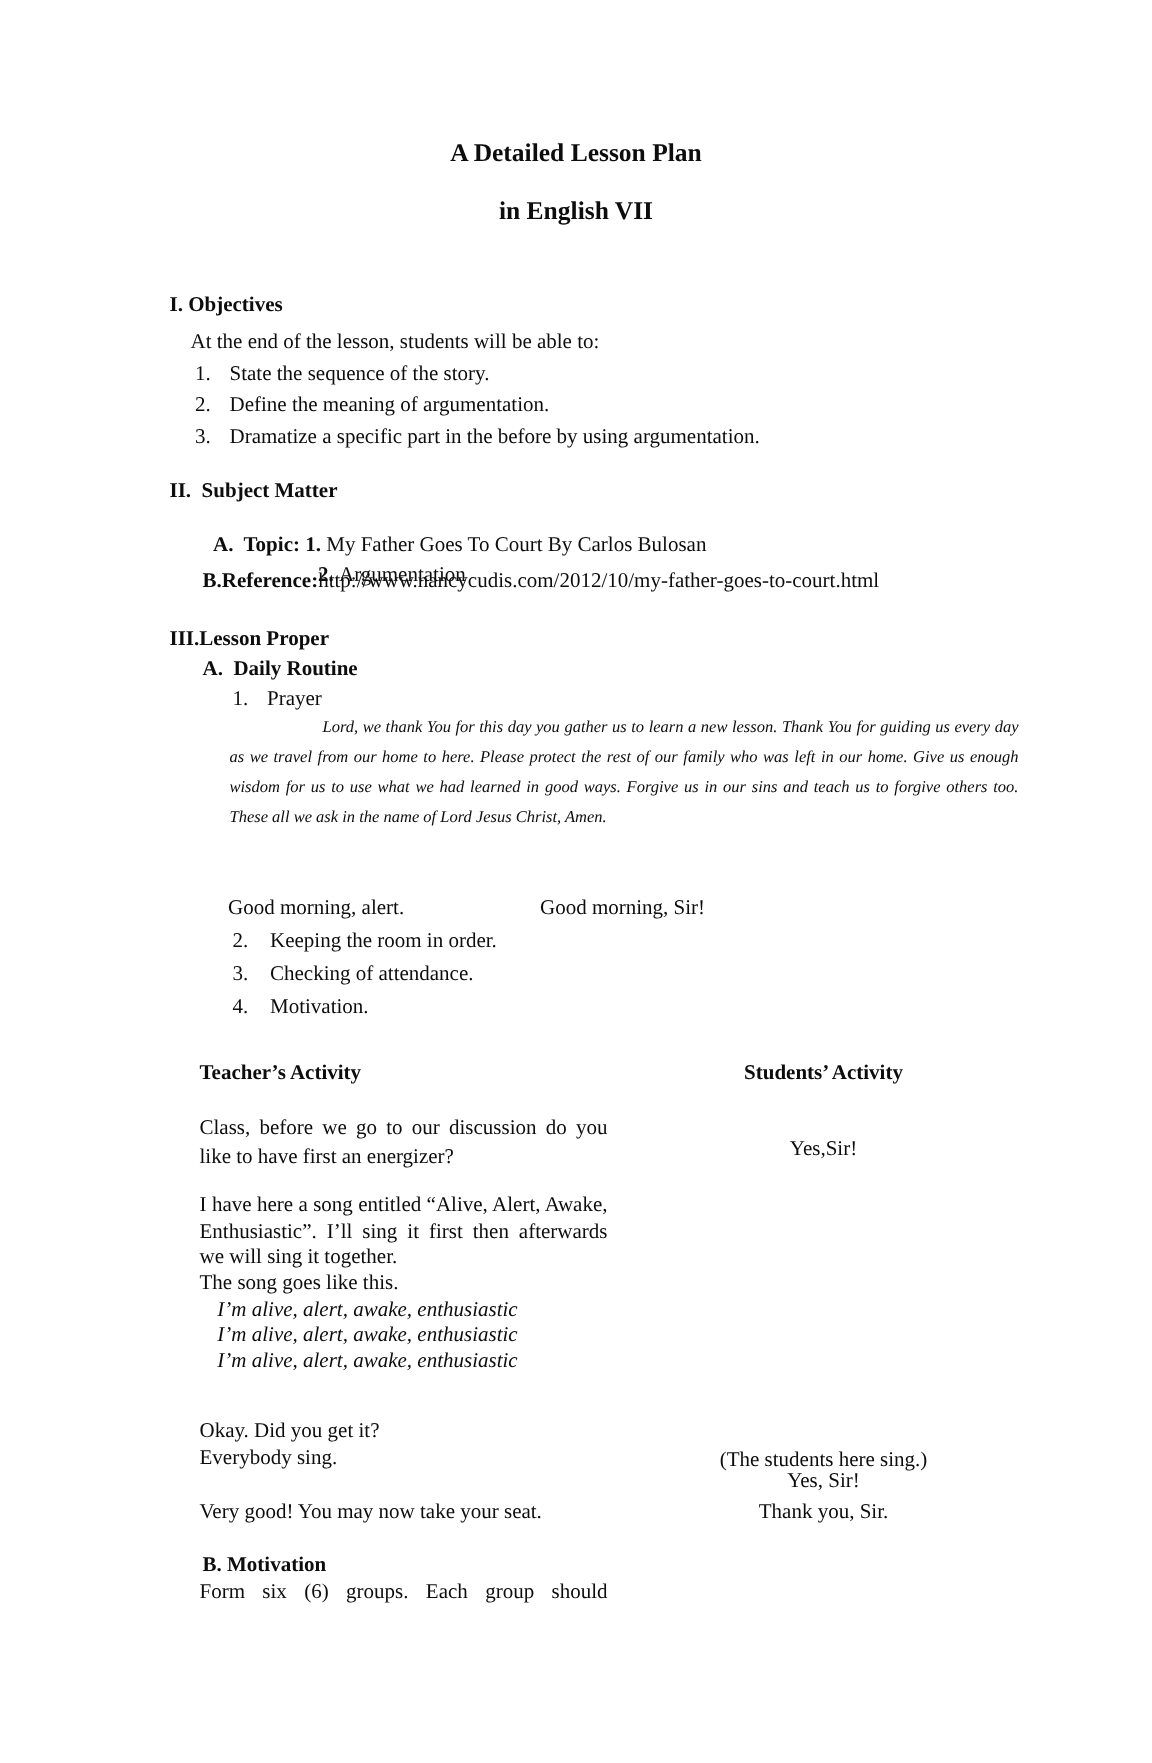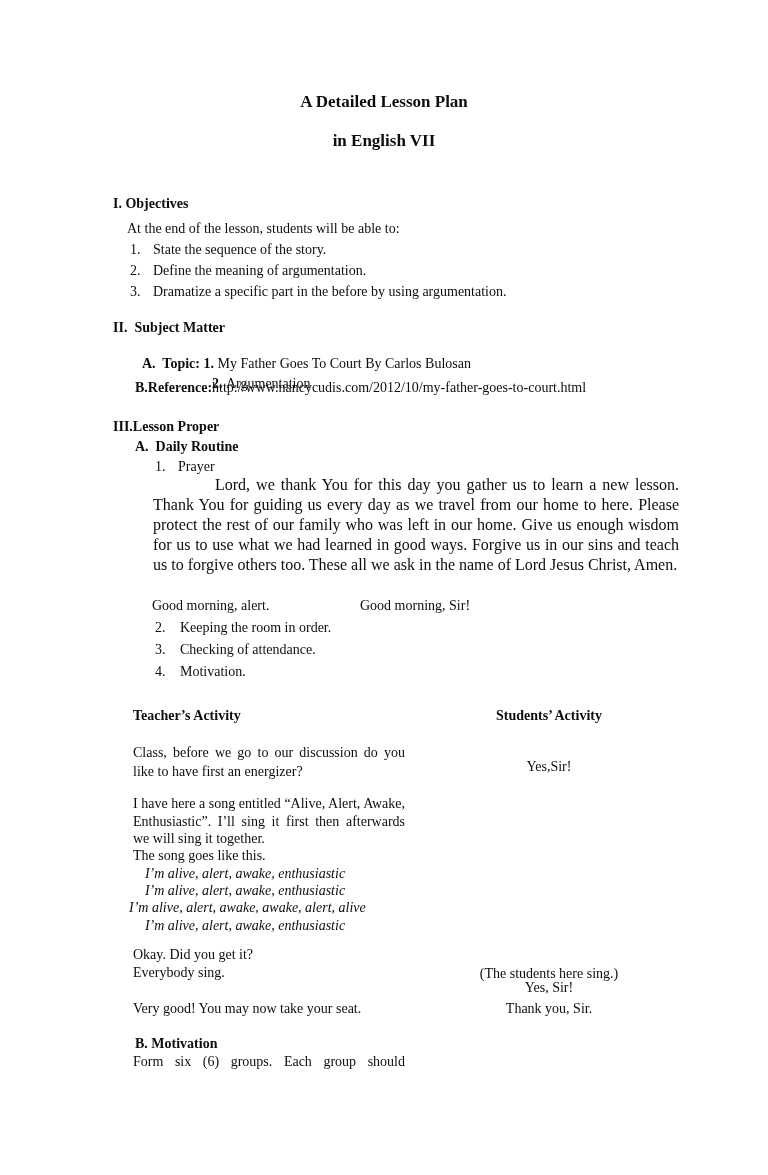--- a/index.html
+++ b/index.html
@@ -18,21 +18,21 @@
   .num { display:inline-block; }
   .numw23 { width:23px; }
   .numw25 { width:25px; }
   
   .lcol { position:absolute; left:133px; width:272px; }
   
   .rans { position:absolute; left:430px; width:238px; text-align:center; }
   .prayer {
     left:153px; top:475px; width:526px;
     text-align:justify; text-indent:62px;
-    line-height:20px; font-size:16px;
+    line-height:20px; font-size:11px;font-style:italic;
   }
   .songintro { line-height:17.5px; }
   .q1 { line-height:19px; }
   .lyrics { position:absolute; left:129px; top:865px; width:232px; text-align:center; }
   .lyrics div { font-style:italic; white-space:nowrap; line-height:17.2px; }
   .spread { text-align:justify; text-align-last:justify; }
 </style>
 </head>
 <body>
 
@@ -90,21 +90,20 @@
 
 <div class="lcol jus q1" style="top:743px">Class, before we go to our discussion do you like to have first an energizer?</div>
 <div class="rans" style="top:759px">Yes,Sir!</div>
 
 <div class="lcol jus songintro" style="top:795px">I have here a song entitled “Alive, Alert, Awake, Enthusiastic”. I’ll sing it first then afterwards we will sing it together.</div>
 <div class="lcol" style="top:848px">The song goes like this.</div>
 
 <div class="lyrics">
   <div>I’m alive, alert, awake, enthusiastic</div>
   <div>I’m alive, alert, awake, enthusiastic</div>
-  <div>I’m alive, alert, awake, awake, alert, alive</div>
   <div>I’m alive, alert, awake, enthusiastic</div>
 </div>
 
 <div class="lcol" style="top:947px">Okay. Did you get it?</div>
 <div class="rans" style="top:980px">Yes, Sir!</div>
 
 <div class="lcol" style="top:965px">Everybody sing.</div>
 <div class="rans" style="top:966px">(The students here sing.)</div>
 
 <div class="lcol" style="top:1001px">Very good! You may now take your seat.</div>

